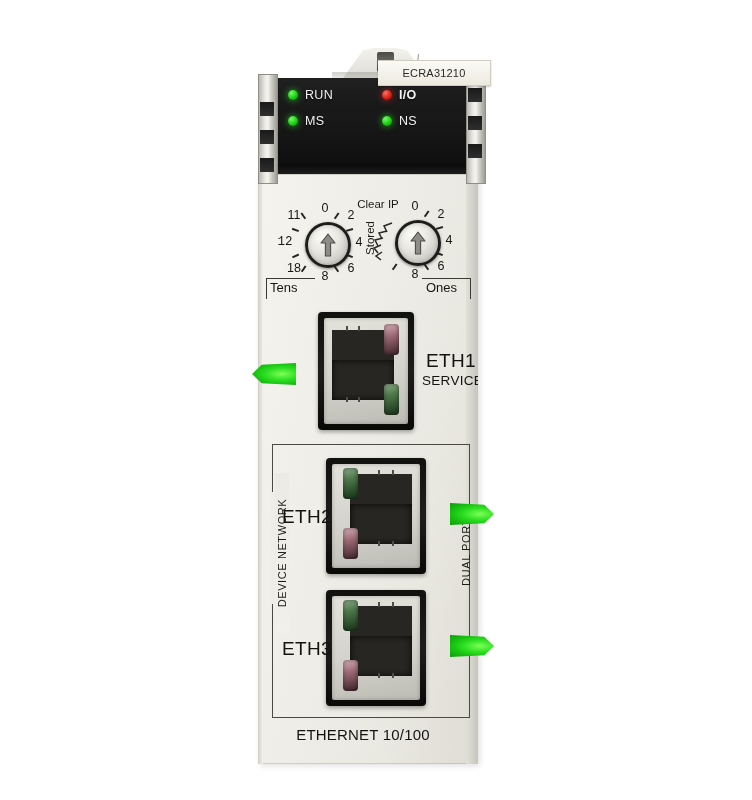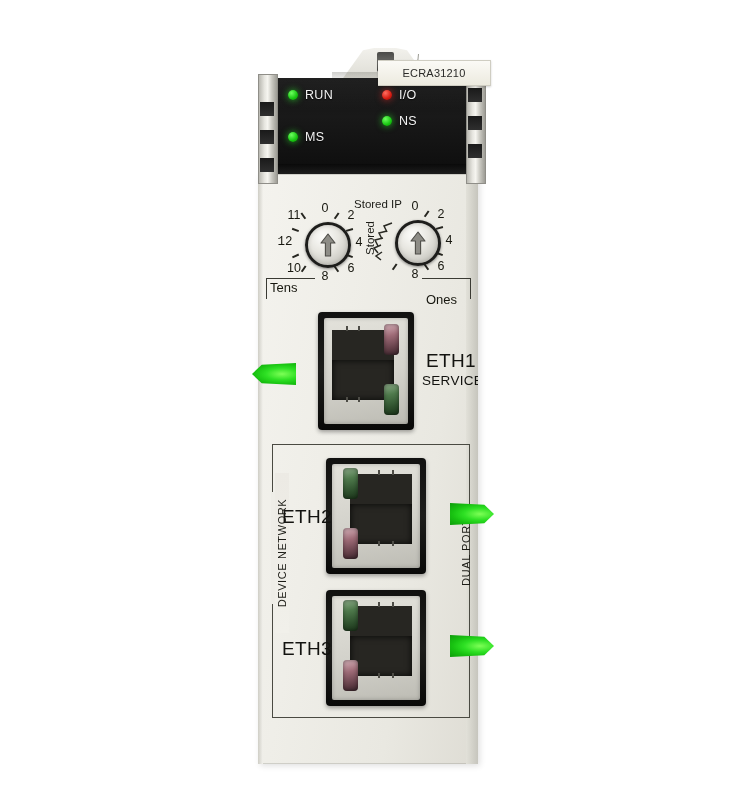--- a/index.html
+++ b/index.html
@@ -173,21 +173,21 @@
   
   .sw-bracket{
     position:absolute;height:20px;border-top:1.4px solid #3a3a33;
   }
   .sw-bracket.l{left:8px;top:104px;width:48px;border-left:1.4px solid #3a3a33;}
   .sw-bracket.r{left:164px;top:104px;width:48px;border-right:1.4px solid #3a3a33;}
   .sw-label{
     position:absolute;top:106px;font-size:13px;color:#17170f;
   }
   .sw-label.l{left:12px;}
-  .sw-label.r{left:168px;margin-top:12px;}
+  .sw-label.r{left:168px;}
   .devname{
     position:absolute;left:0;top:105px;width:220px;text-align:center;
     font-size:13.5px;color:#17170f;
   }
 
   
   .port-outer{
     position:absolute;
     background:linear-gradient(180deg,#111110 0%,#1d1d1b 50%,#090908 100%);
     border-radius:4px;
@@ -306,50 +306,50 @@
 
   <div class="black-panel">
     <div class="bp-gloss"></div>
     <div class="bp-bottom"></div>
 
     <div class="led-grid">
       <div class="led-item" style="left:0px;top:2px;">
         <div class="led-dot green"></div>
         <div class="led-label">RUN</div>
       </div>
-      <div class="led-item" style="left:94px;top:2px;">
+      <div class="led-item" style="left:94px;top:2px;font-weight:bold;">
         <div class="led-dot red"></div>
         <div class="led-label">I/O</div>
       </div>
-      <div class="led-item" style="left:0px;top:44px;text-align:right;">
+      <div class="led-item" style="left:0px;top:28px;text-align:right;">
         <div class="led-dot green"></div>
         <div class="led-label">MS</div>
       </div>
       <div class="led-item" style="left:94px;top:28px;">
         <div class="led-dot green"></div>
         <div class="led-label">NS</div>
       </div>
     </div>
   </div>
 
   <div class="faceplate">
     <div class="fp-left-edge"></div>
     <div class="fp-right-edge"></div>
 
 
     <div class="dials">
 
-      <div class="clear-ip">Stored IP</div>
+      <div class="clear-ip">Clear IP</div>
 
       <div class="dial-num" style="left:58px;top:3px;">0</div>
       <div class="dial-num" style="left:84px;top:10px;">2</div>
       <div class="dial-num" style="left:92px;top:37px;">4</div>
       <div class="dial-num" style="left:84px;top:63px;">6</div>
       <div class="dial-num" style="left:58px;top:71px;">8</div>
-      <div class="dial-num" style="left:27px;top:63px;">10</div>
+      <div class="dial-num" style="left:27px;top:63px;">18</div>
       <div class="dial-num" style="left:18px;top:37px;font-family:Liberation Mono, monospace;">12</div>
       <div class="dial-num" style="left:27px;top:10px;">11</div>
 
       <div class="dial-tick" style="left:75px;top:17px;transform:rotate(-55deg);"></div>
       <div class="dial-tick" style="left:88px;top:31px;transform:rotate(-15deg);"></div>
       <div class="dial-tick" style="left:88px;top:57px;transform:rotate(20deg);"></div>
       <div class="dial-tick" style="left:75px;top:70px;transform:rotate(55deg);"></div>
       <div class="dial-tick" style="left:42px;top:70px;transform:rotate(-55deg);"></div>
       <div class="dial-tick" style="left:34px;top:57px;transform:rotate(-25deg);"></div>
       <div class="dial-tick" style="left:34px;top:31px;transform:rotate(20deg);"></div>
@@ -440,19 +440,20 @@
         <div class="pin" style="left:46px;top:6px;"></div>
         <div class="pin" style="left:60px;top:6px;"></div>
         <div class="pin" style="left:46px;top:77px;"></div>
         <div class="pin" style="left:60px;top:77px;"></div>
         <div class="port-led green" style="left:11px;top:4px;"></div>
         <div class="port-led pink" style="left:11px;top:64px;"></div>
       </div>
     </div>
     <div class="port-label" style="left:24px;top:464px;">ETH3</div>
 
+    <div class="ethernet-label">ETHERNET 10/100</div>
   </div>
 
   <div class="beacon left" style="top:363px;"></div>
   <div class="beacon right" style="top:503px;"></div>
   <div class="beacon right" style="top:635px;"></div>
 
 </div>
 
 </body></html>

